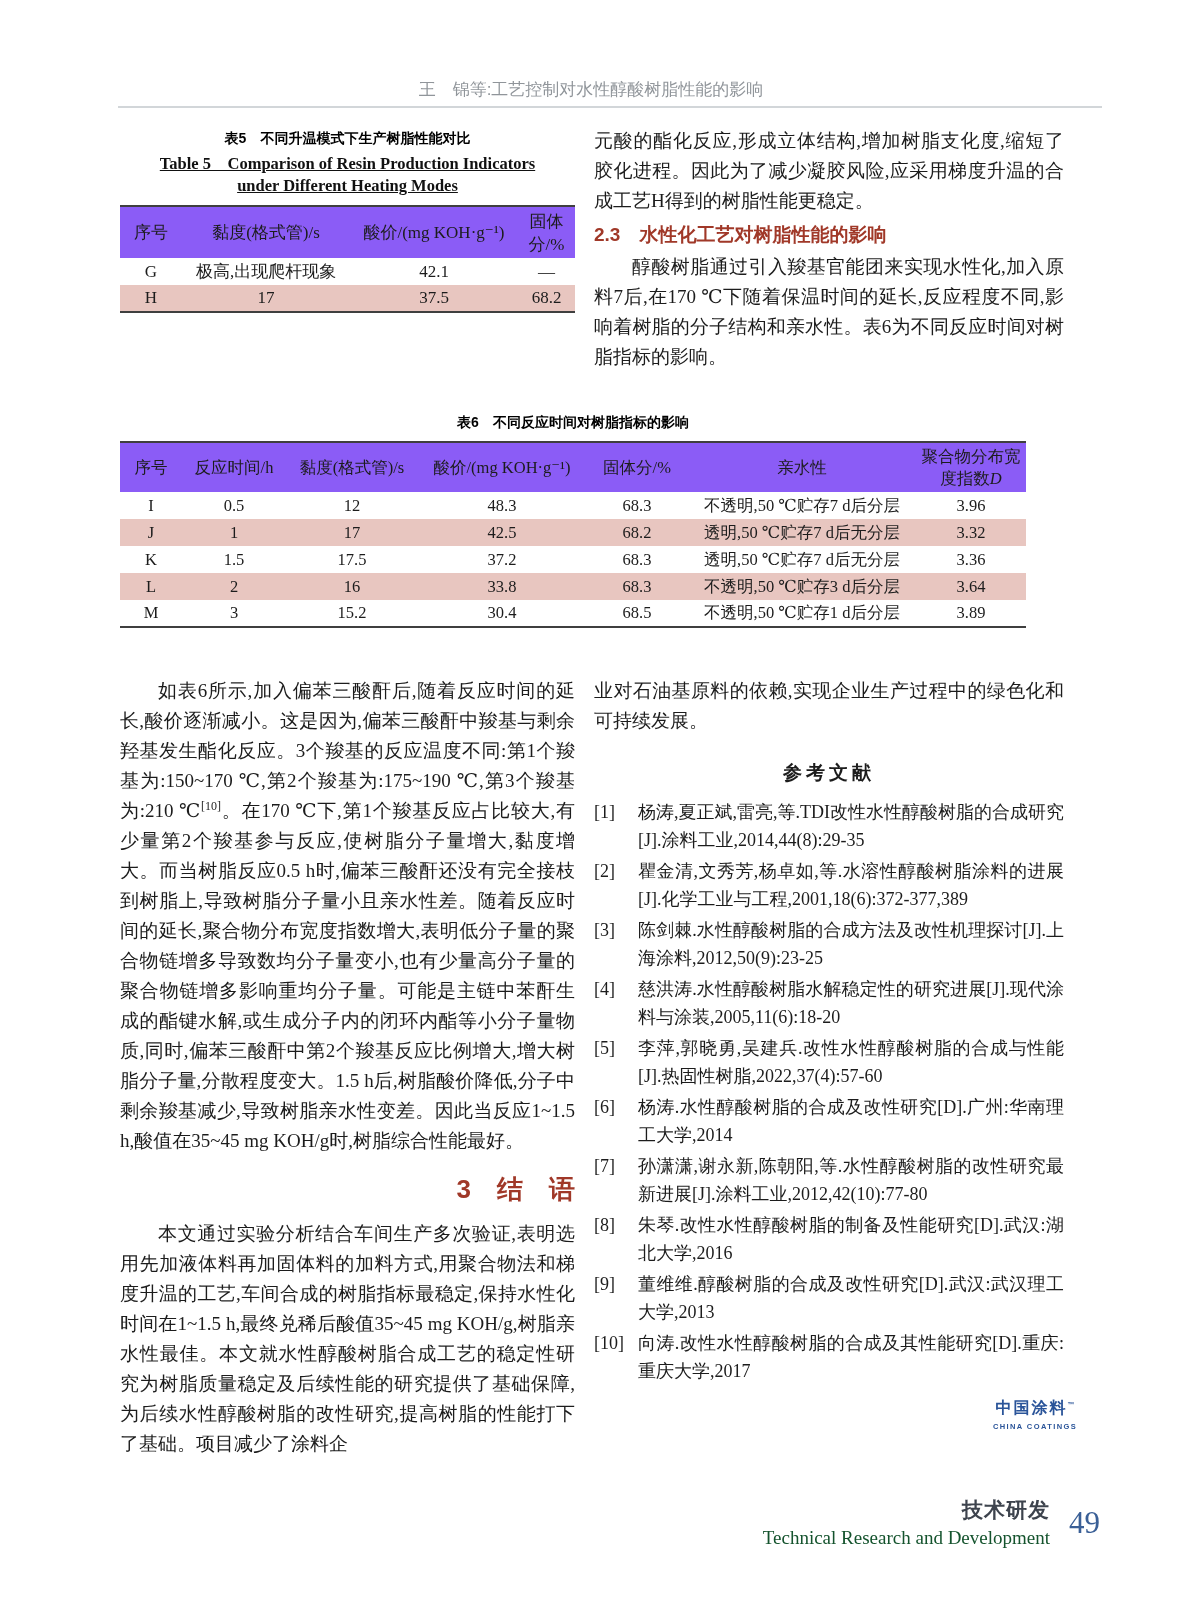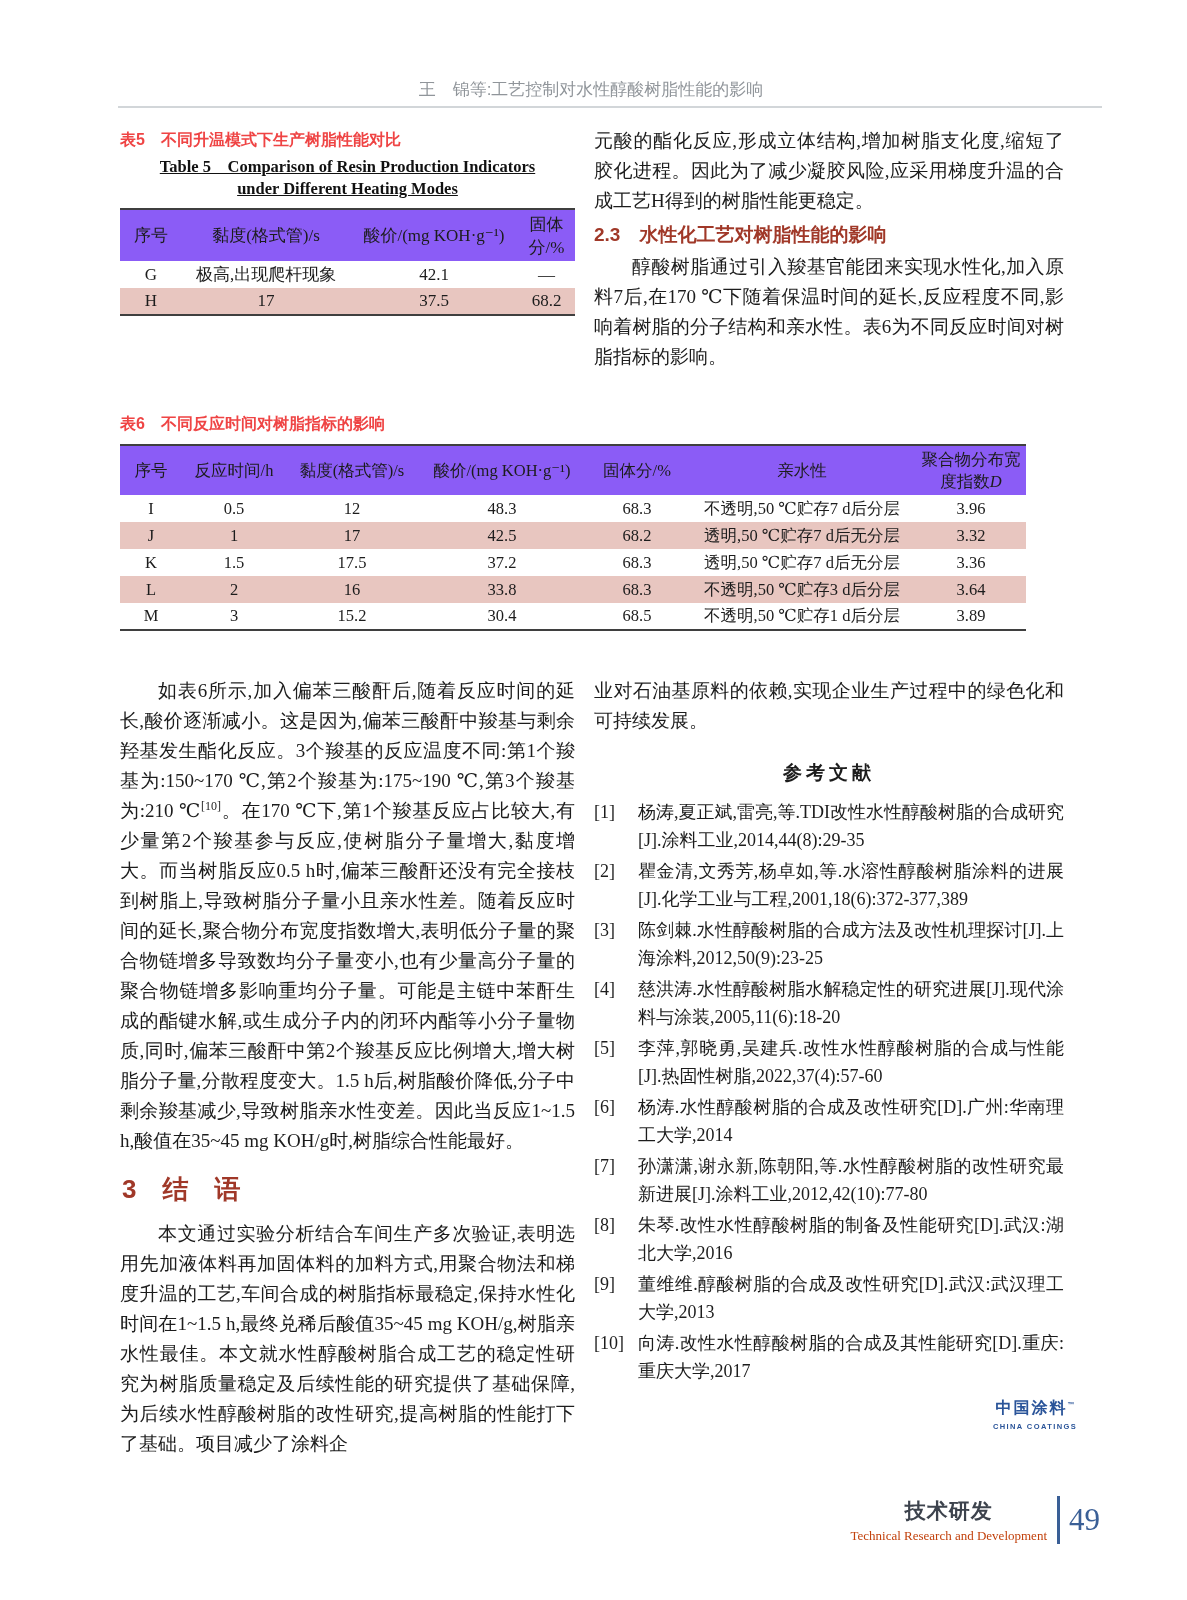--- a/index.html
+++ b/index.html
@@ -30,25 +30,26 @@
   
   .sub-heading {
     font-family:"Liberation Sans","DejaVu Sans",sans-serif;
     font-size:19px; font-weight:bold; color:#a03828;
     margin:6px 0 4px 0;
   }
   .main-heading {
     font-family:"Liberation Sans","DejaVu Sans",sans-serif;
     font-size:26px; font-weight:bold; color:#a03828;
     margin:16px 0 12px 2px;
+    text-align:right;
   }
   
   .tbl-title-cn {
     font-family:"Liberation Sans","DejaVu Sans",sans-serif;
-    font-size:16px; font-weight:bold; color:#ef4444;
+    font-size:14px; font-weight:bold; text-align:center; color:#000000;
   }
   .tbl-title-en {
     font-size:16.5px; font-weight:bold; text-align:center; color:#111;
     margin-top:5px;
     text-decoration:underline;
   }
   
   table { border-collapse:collapse; width:100%; margin-top:9px;
           border-top:2.5px solid #3f3f3f; border-bottom:2.5px solid #3f3f3f; }
   th, td { text-align:center; vertical-align:middle; font-weight:normal; padding:2px 3px; }
@@ -84,26 +85,26 @@
     font-family:"Liberation Sans","DejaVu Sans",sans-serif;
   }
   .logo-cn { font-size:16px; font-weight:bold; letter-spacing:2px; white-space:nowrap; }
   .logo-reg { font-size:7px; vertical-align:super; letter-spacing:0; }
   .logo-en { font-size:7.5px; font-weight:bold; letter-spacing:1.4px; margin-top:3px; white-space:nowrap; }
   
   .footer {
     position:absolute; top:1496px; left:820px; width:280px;
     display:flex; align-items:center; justify-content:flex-end;
   }
-  .footer-titles { text-align:center;margin-left:18px; }
+  .footer-titles { text-align:right;margin-left:18px; }
   .footer-cn {
     font-family:"Liberation Sans","DejaVu Sans",sans-serif;
     font-size:21px; font-weight:bold; color:#3d434d; letter-spacing:1px;
   }
-  .footer-en { font-size:13px; color:#c2410c; margin-top:3px; white-space:nowrap; }
+  .footer-en { font-size:19px; color:#14532d; margin-top:3px; white-space:nowrap; }
   .footer-bar { width:3px; height:48px; background:#3a5f96; margin:0 9px 0 10px; }
   .footer-page {
     font-size:31px; color:#3a5f96; font-family:"Liberation Serif","DejaVu Serif",serif;
   }
 </style>
 </head>
 <body>
 
 <div class="page">
 

